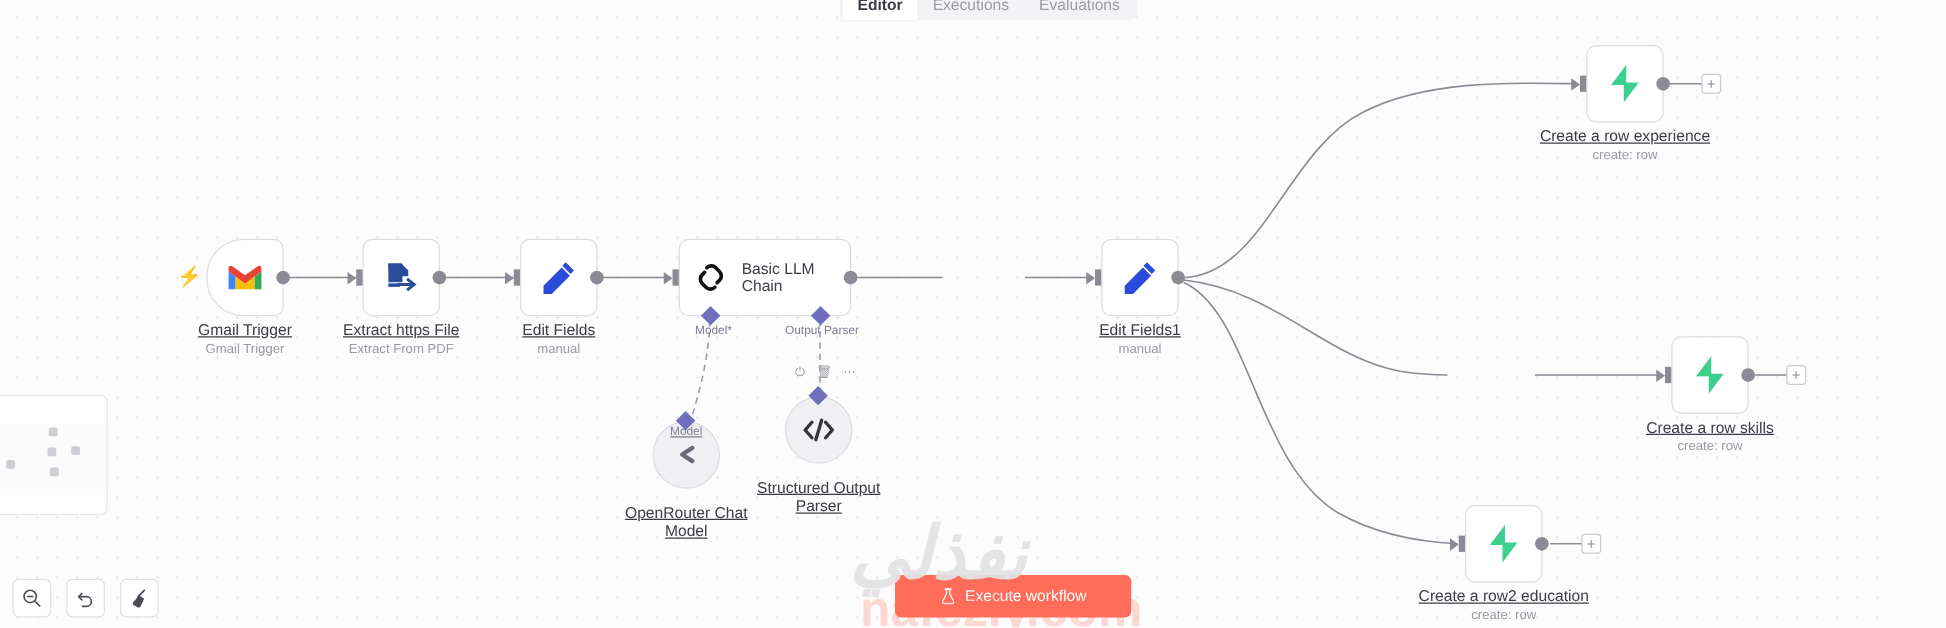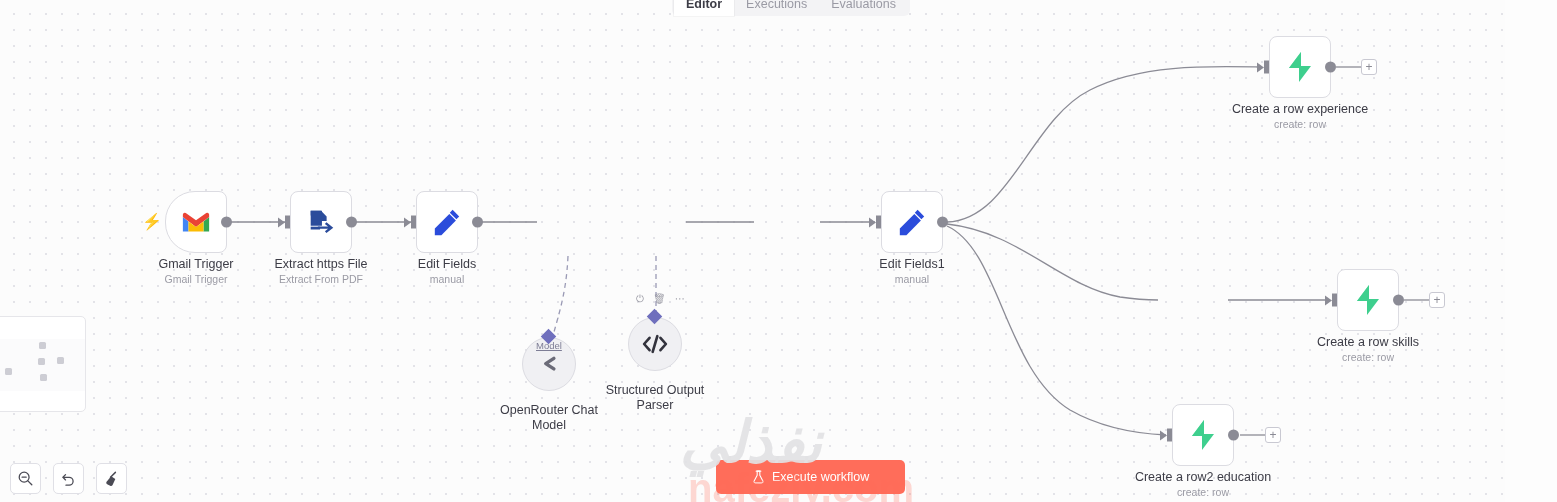--- a/index.html
+++ b/index.html
@@ -89,20 +89,21 @@
     position: absolute;
     top: 66px; left: 50%;
     transform: translateX(-50%);
     text-align: center;
     white-space: nowrap;
   }
   .caption .title {
     font-size: 12.5px;
     color: #3c3c46;
     line-height: 15px;
+    text-decoration: underline;
   }
   .caption .sub {
     font-size: 10.5px;
     color: #9a9aa4;
     line-height: 14px;
     text-align: center;
   }
   .caption.wrap { white-space: normal; width: 110px; }
 
   
@@ -335,20 +336,38 @@
         <path d="M18.5 7.5l7 7L10 30H3v-7z" fill="#2B4CDB"></path>
       </svg>
       <div class="port-out"></div>
     </div>
     <div class="caption">
       <div class="title">Edit Fields</div>
       <div class="sub">manual</div>
     </div>
   </div>
 
+  <div class="node" style="left:543px; top:191px;">
+    <div class="nbox wide">
+      <div class="port-in"></div>
+      <svg width="32" height="32" viewBox="0 0 32 32">
+        <g fill="none" stroke="#111114" stroke-width="3.2" stroke-linecap="round">
+          <path d="M12.5 7.5a5.5 5.5 0 0 1 7.8 0l3.2 3.2a5.5 5.5 0 0 1 0 7.8l-2 2"></path>
+          <path d="M19.5 24.5a5.5 5.5 0 0 1-7.8 0l-3.2-3.2a5.5 5.5 0 0 1 0-7.8l2-2"></path>
+        </g>
+      </svg>
+      <span class="inner-label">Basic LLM Chain</span>
+      <div class="port-out"></div>
+
+      <div class="diamond" style="left:19px; bottom:-6px;"></div>
+      <div class="diamond" style="left:107px; bottom:-6px;"></div>
+    </div>
+    <div class="sublabel" style="left:13px; top:68px;">Model*</div>
+    <div class="sublabel" style="left:85px; top:68px;">Output Parser</div>
+  </div>
 
 
   <div class="node" style="left:881px; top:191px;">
     <div class="nbox">
       <div class="port-in"></div>
       <svg width="30" height="30" viewBox="0 0 32 32">
         <path d="M22 3l7 7-3 3-7-7z" fill="#2B4CDB"></path>
         <path d="M18.5 7.5l7 7L10 30H3v-7z" fill="#2B4CDB"></path>
       </svg>
       <div class="port-out"></div>

